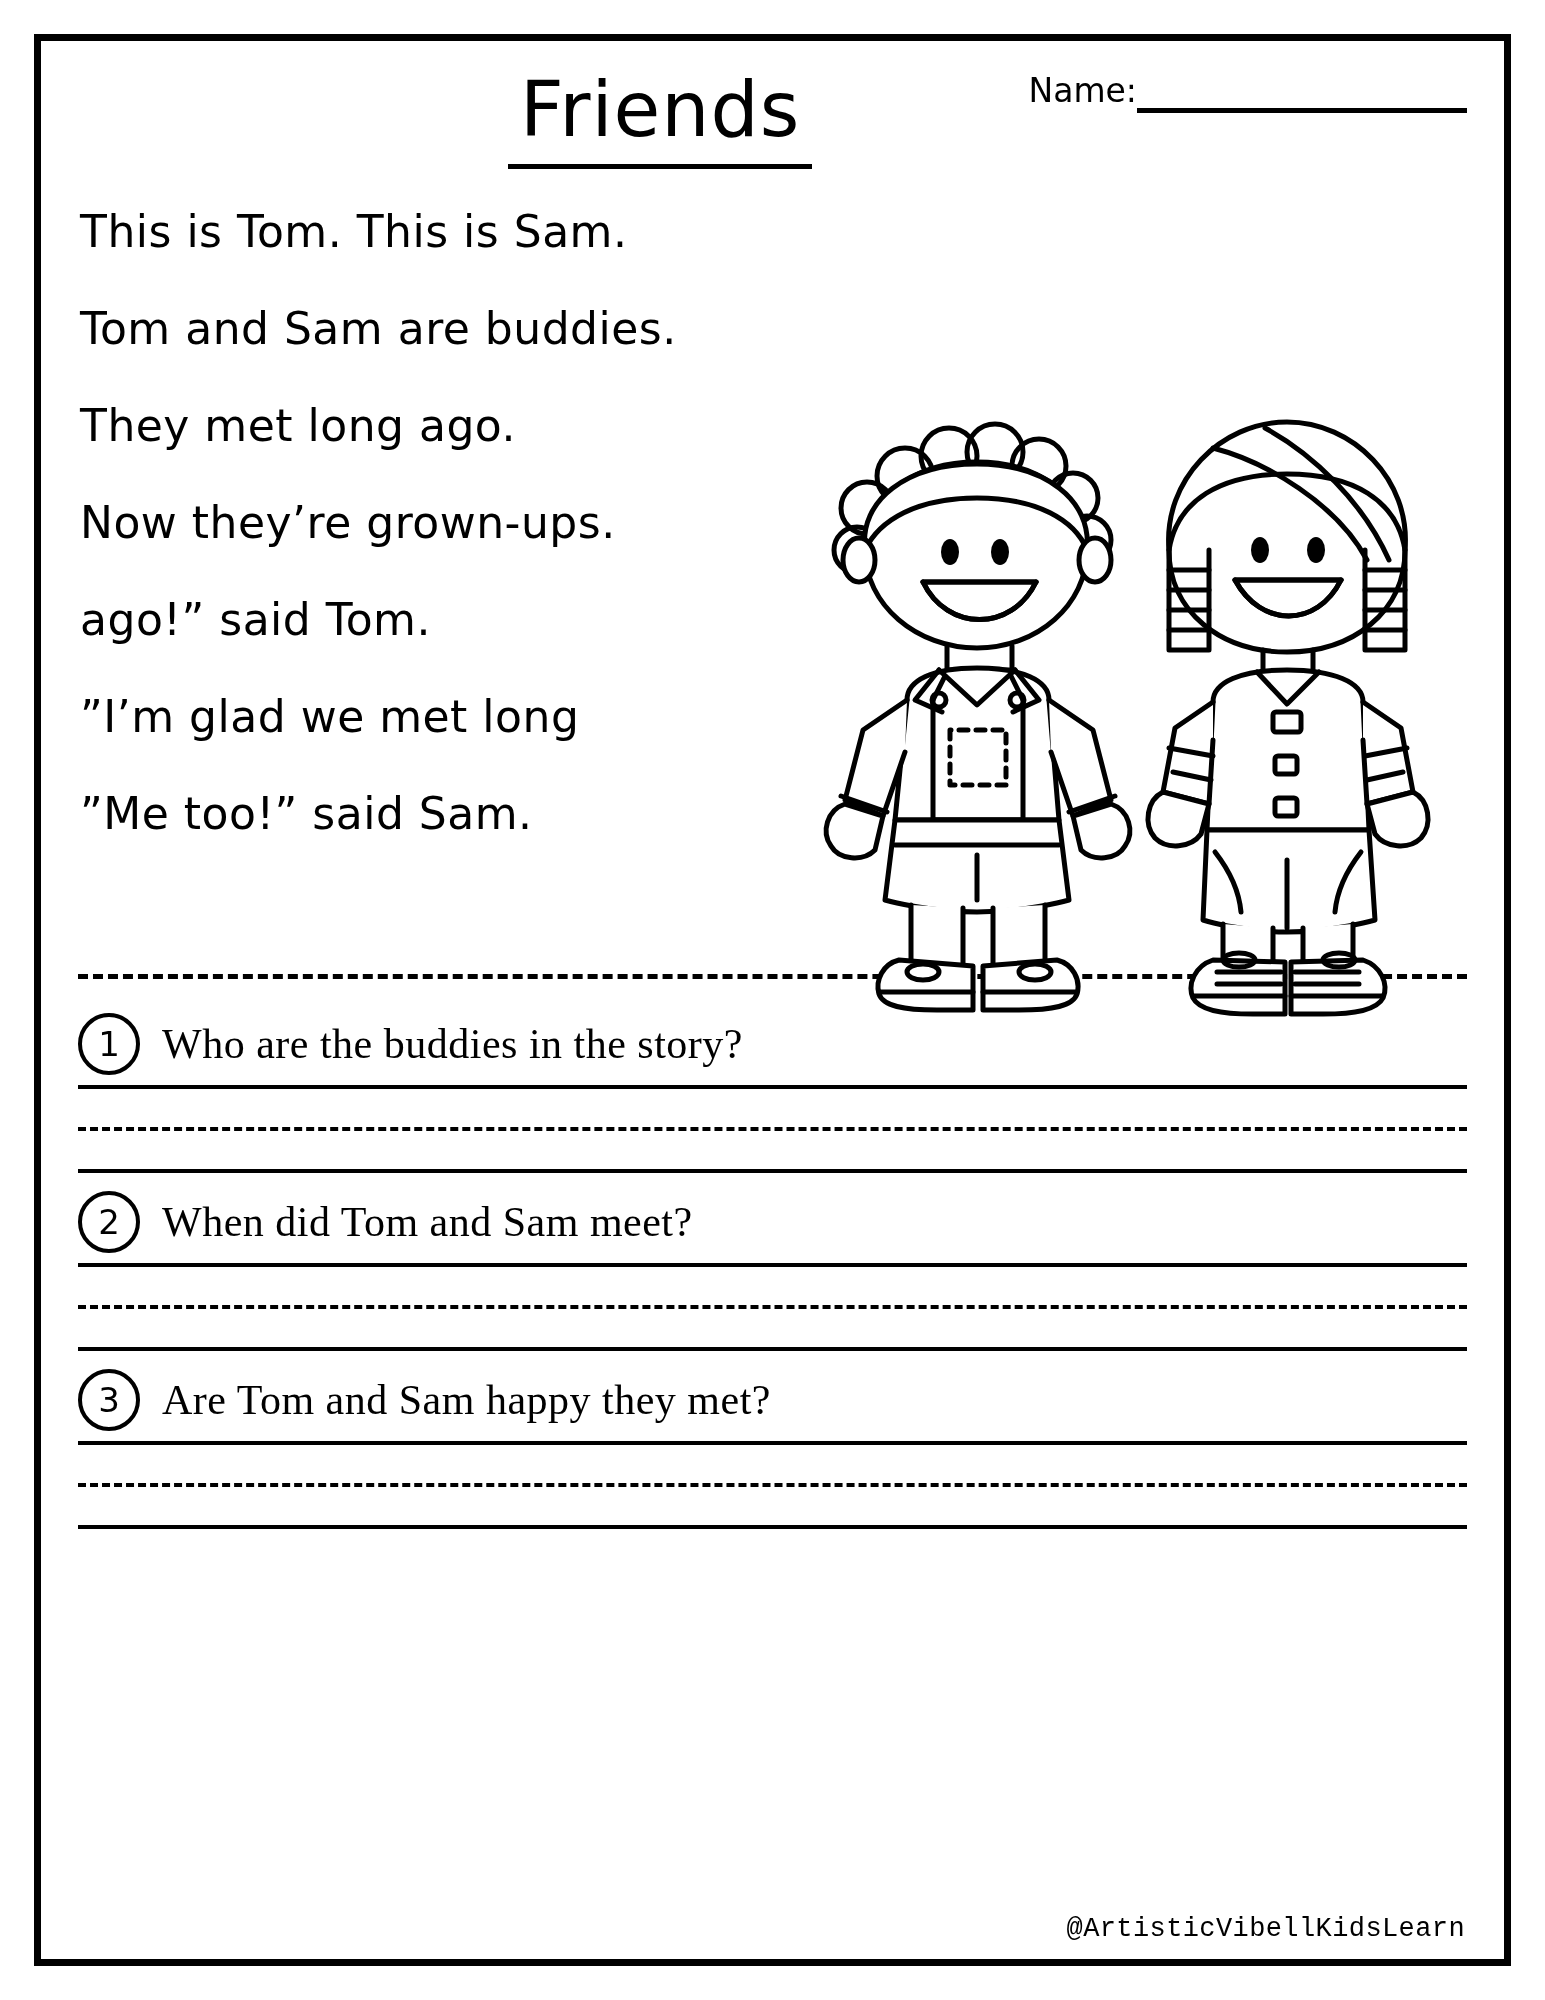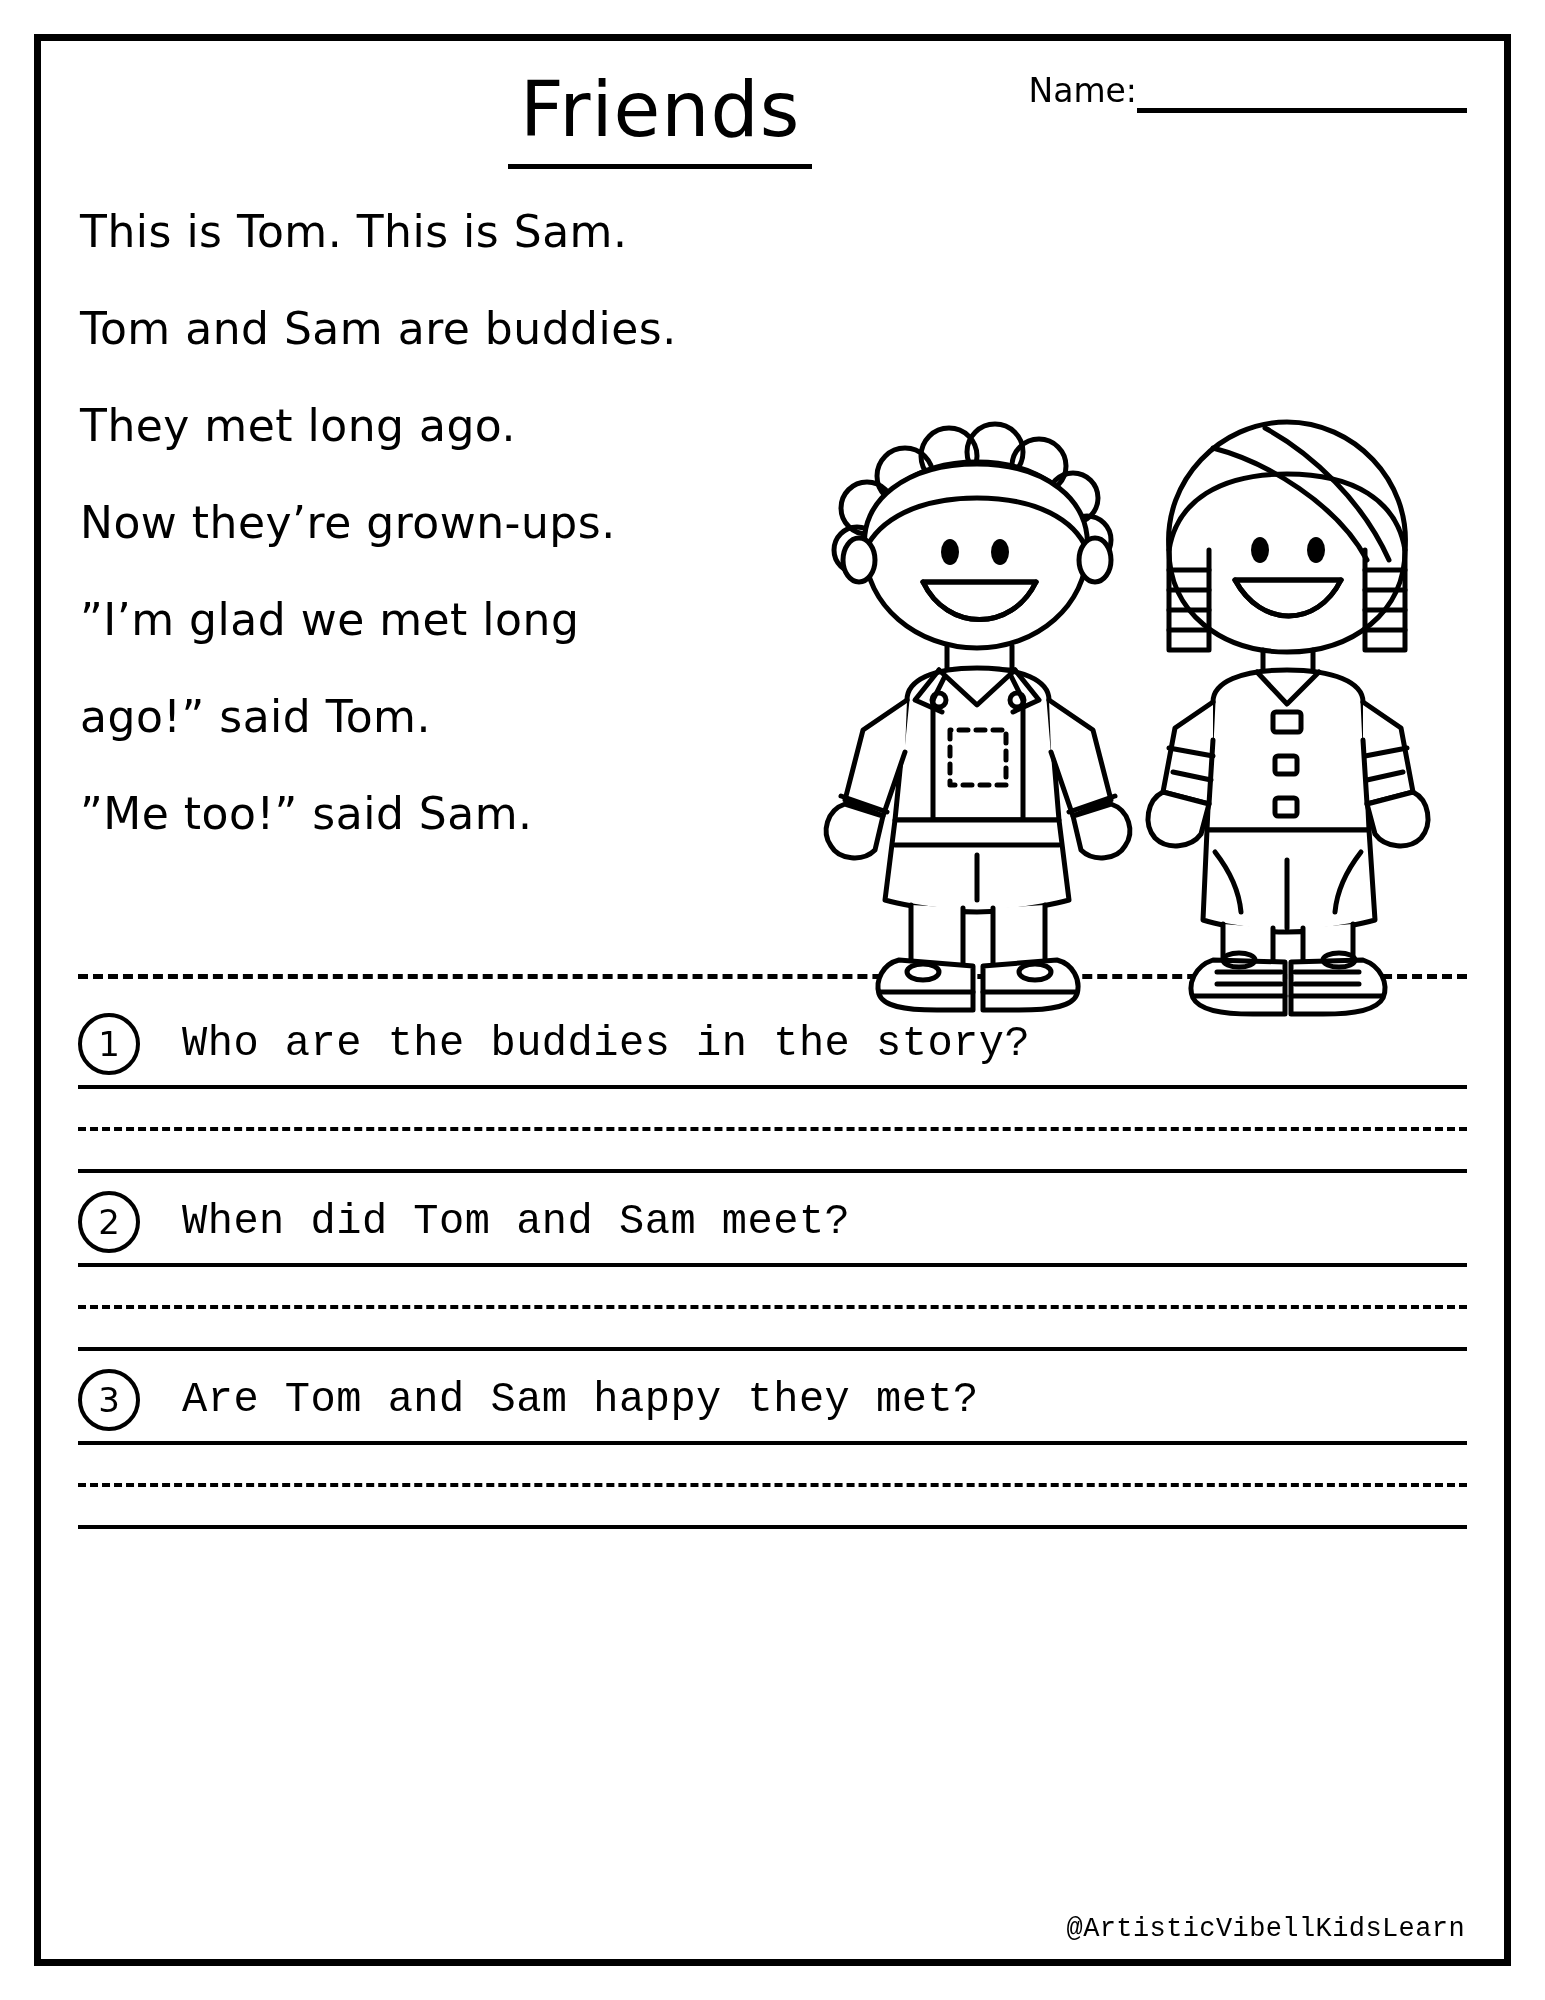--- a/index.html
+++ b/index.html
@@ -129,26 +129,25 @@
     border: 4px solid #000;
     border-radius: 50%;
     display: flex;
     align-items: center;
     justify-content: center;
     font-family: "DejaVu Sans", sans-serif;
     font-size: 34px;
     line-height: 1;
   }
   .qtext {
-    font-family: Liberation Mono, monospace;
+    font-family: Liberation Serif, serif;
     font-size: 42px;
     line-height: 1;
     letter-spacing: 0.5px;
     white-space: nowrap;
-    margin-left: 20px;
   }
   .writing-lines {
     margin-top: 4px;
   }
   .line-solid {
     border-top: 4px solid #000;
     height: 0;
   }
   .line-dashed {
     border-top: 4px dashed #000;
@@ -184,22 +183,22 @@
         <span class="name-line"></span>
       </div>
     </div>
 
     <div class="story-area">
       <div class="story">
         <p>This is Tom. This is Sam.</p>
         <p>Tom and Sam are buddies.</p>
         <p>They met long ago.</p>
         <p>Now they’re grown-ups.</p>
+        <p>ago!” said Tom.</p>
         <p>”I’m glad we met long</p>
-        <p>ago!” said Tom.</p>
         <p>”Me too!” said Sam.</p>
       </div>
 
       <div class="illustration">
         <svg viewBox="0 0 690 620" width="690" height="620" xmlns="http://www.w3.org/2000/svg" fill="none" stroke="#000" stroke-width="5" stroke-linecap="round" stroke-linejoin="round">
 
           <g>
             <circle cx="80" cy="108" r="26"></circle>
             <circle cx="118" cy="76" r="28"></circle>
             <circle cx="162" cy="56" r="28"></circle>

